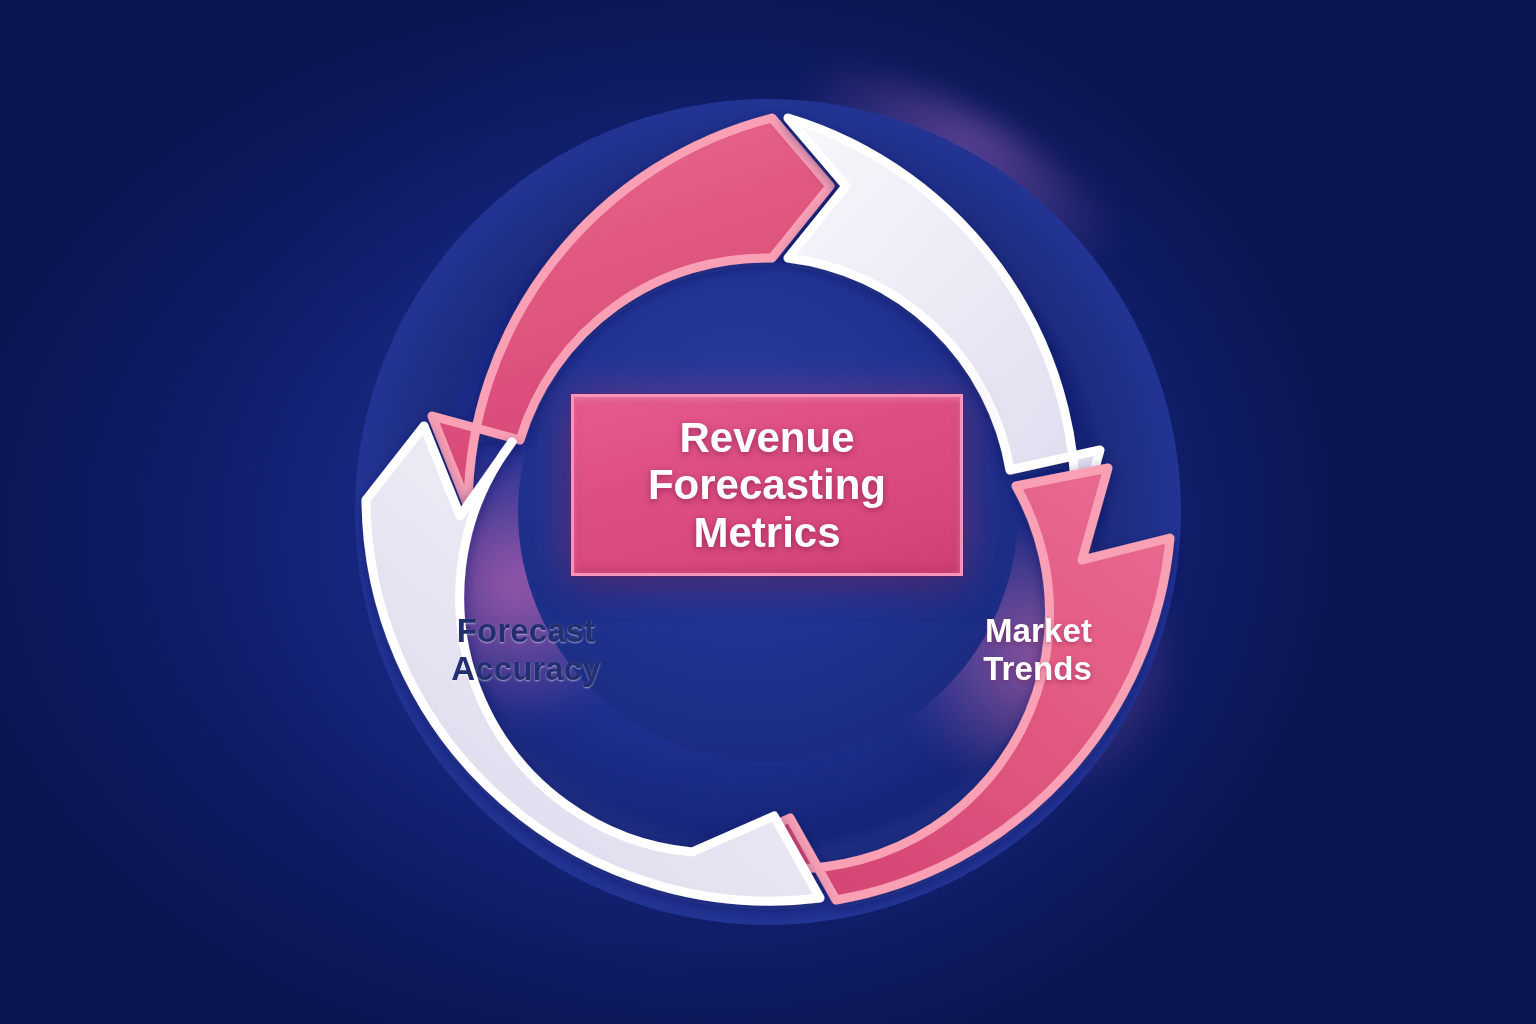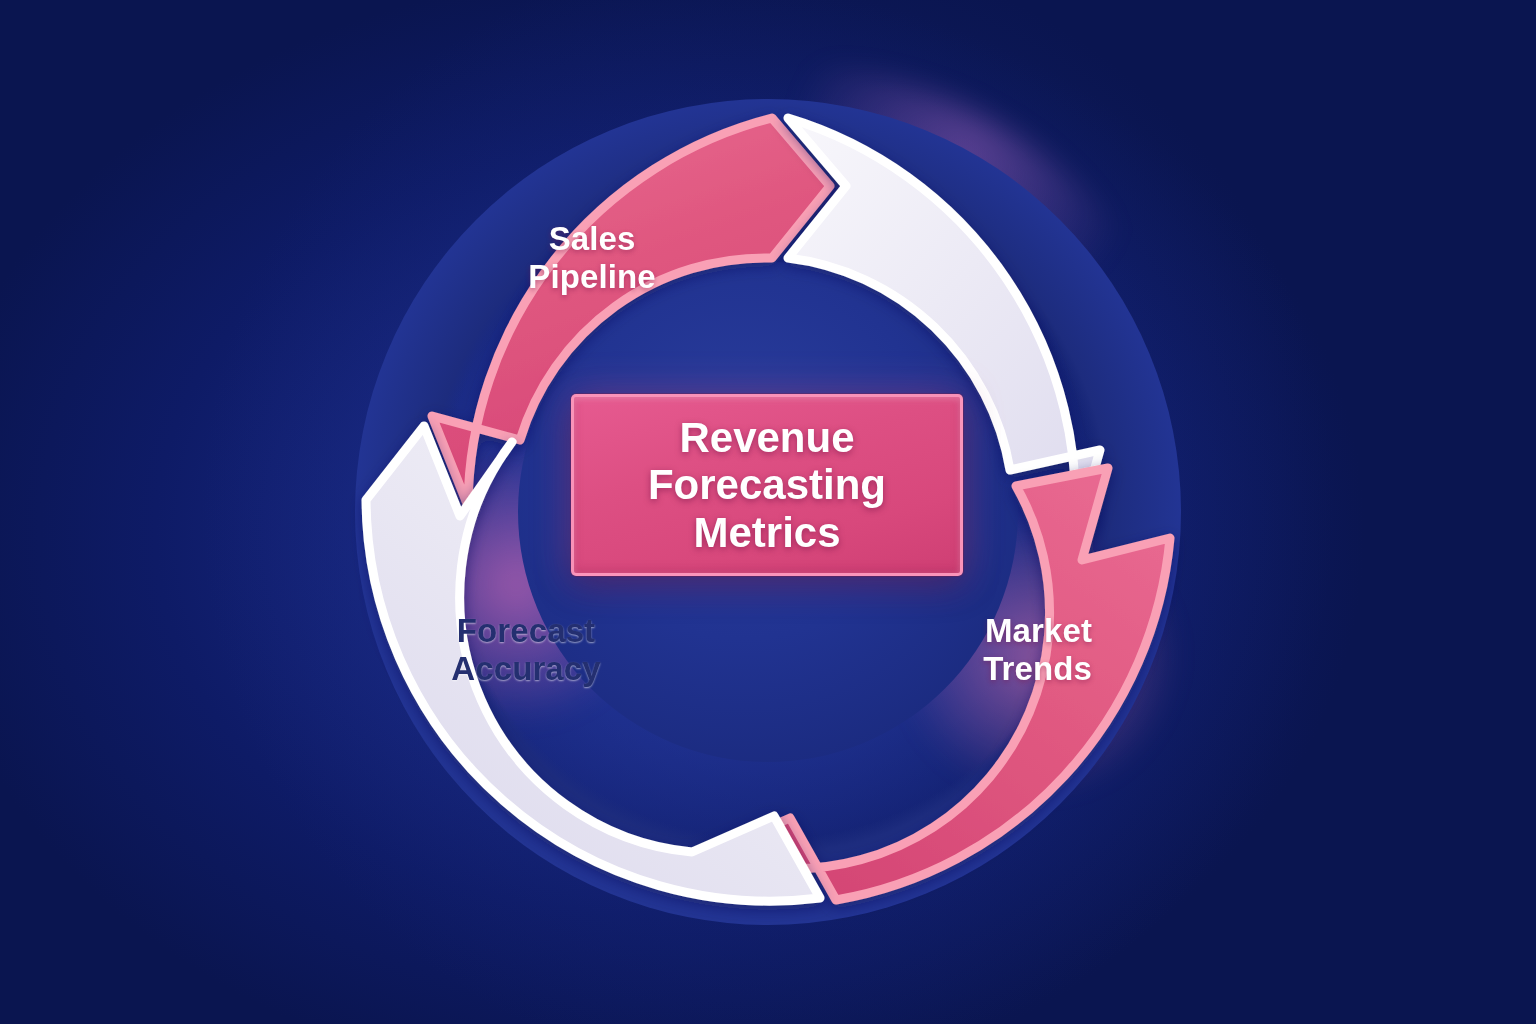--- a/index.html
+++ b/index.html
@@ -131,21 +131,21 @@
   #label-market   { left: 952px; top: 612px; text-align: right;  width: 140px; }
   #label-accuracy { left: 441px; top: 612px; text-align: center; width: 170px; }
 
   
   #center-card {
     position: absolute;
     left: 571px;
     top: 394px;
     width: 392px;
     height: 182px;
-    border-radius: 5px;
+    border-radius: 0;
     background: linear-gradient(165deg, #e65a90 0%, #dd4f83 38%, #d8487c 72%, #cf3f74 100%);
     border: 3px solid rgba(255,160,195,0.85);
     box-sizing: border-box;
     display: flex;
     align-items: center;
     justify-content: center;
     box-shadow:
       0 0 0 1px rgba(120,25,70,0.35),
       0 10px 34px rgba(60,10,60,0.45),
       0 0 40px rgba(255,110,175,0.30),
@@ -245,22 +245,20 @@
                L 424 426
                L 366 500
                A 404 404 0 0 0 820 898
                L 774 816
                L 692 852
                A 256 256 0 0 1 512 442
                Z"></path>
     </g>
   </svg>
 
-  <div class="seg-label light" id="label-sales">Sales
-Pipeline</div>
 
 
   <div class="seg-label dark" id="label-accuracy">Forecast
 Accuracy</div>
 
   <div class="seg-label light" id="label-market">Market
 Trends</div>
 
   <div id="center-card">
     <div id="center-card-text">Revenue

